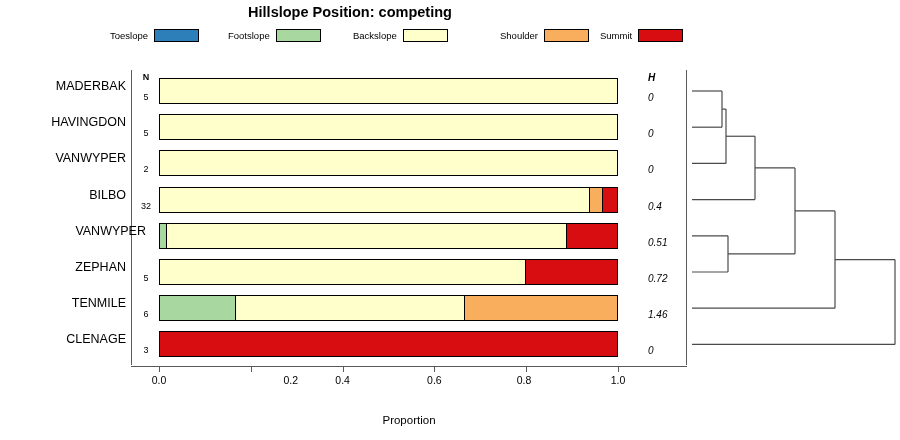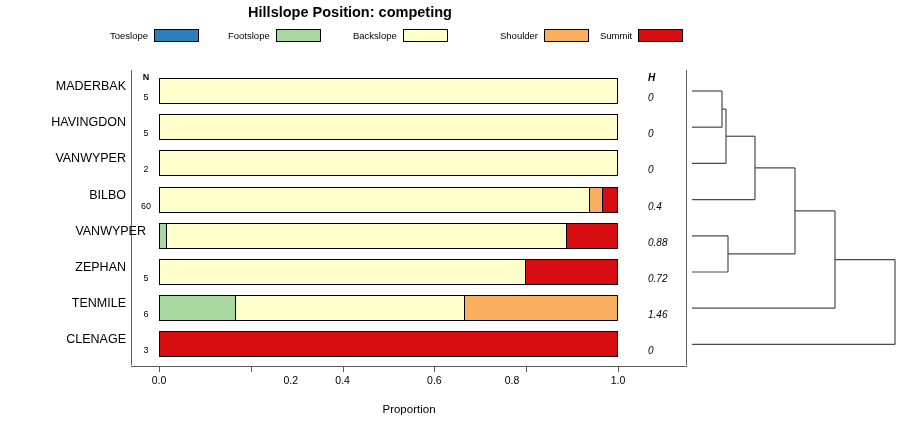--- a/index.html
+++ b/index.html
@@ -35,21 +35,21 @@
   .panel-left  { position:absolute; left:131px; top:70px; width:1px; height:295px; background:#5a5a5a; }
   .panel-right { position:absolute; left:686px; top:70px; width:1px; height:295px; background:#5a5a5a; }
   .axis-line   { position:absolute; left:131px; top:366px; width:556px; height:1px; background:#5a5a5a; }
 
   .tick { position:absolute; top:366px; width:1px; height:6px; background:#5a5a5a; }
   .tick-label {
     position:absolute; top:374px; font-size:10.5px;
     transform:translateX(-50%); white-space:nowrap;
   }
   .axis-title {
-    position:absolute; top:403px; left:131px; width:556px;
+    position:absolute; top:414px; left:131px; width:556px;
     text-align:center; font-size:11.5px;
   }
   .rowname {
     position:absolute; left:0; width:126px; text-align:right;
     font-size:12.5px; white-space:nowrap;
   }
   .nval {
     position:absolute; left:134px; width:24px; text-align:center;
     font-size:9px;
   }
@@ -115,21 +115,21 @@
   <div id="ticks">
       <div class="tick" style="left: 159px;"></div>
       <div class="tick-label" style="left: 159px;">0.0</div>
       <div class="tick" style="left: 250.8px;"></div>
       <div class="tick-label" style="left: 250.8px; margin-left: 40px;">0.2</div>
       <div class="tick" style="left: 342.6px;"></div>
       <div class="tick-label" style="left: 342.6px;">0.4</div>
       <div class="tick" style="left: 434.4px;"></div>
       <div class="tick-label" style="left: 434.4px;">0.6</div>
       <div class="tick" style="left: 526.2px;"></div>
-      <div class="tick-label" style="left: 512px;">0.8</div>
+      <div class="tick-label" style="left: 524px;">0.8</div>
       <div class="tick" style="left: 618px;"></div>
       <div class="tick-label" style="left: 618px;">1.0</div>
     </div>
   <div class="axis-title">Proportion</div>
 
   <div id="rows">
       <div class="rowname" style="top: 79px;">MADERBAK</div>
       <div class="nval" style="top: 92px;">5</div>
       <div class="bar" style="left: 159px; top: 78px; width: 459px;">
         <div class="seg" style="width: 100%; background: rgb(255, 255, 204);"></div>
@@ -141,35 +141,35 @@
         <div class="seg" style="width: 100%; background: rgb(255, 255, 204);"></div>
       </div>
       <div class="hval" style="top: 128.2px;">0</div>
       <div class="rowname" style="top: 151.4px;">VANWYPER</div>
       <div class="nval" style="top: 164.4px;">2</div>
       <div class="bar" style="left: 159px; top: 150.4px; width: 459px;">
         <div class="seg" style="width: 100%; background: rgb(255, 255, 204);"></div>
       </div>
       <div class="hval" style="top: 164.4px;">0</div>
       <div class="rowname" style="top: 187.6px;">BILBO</div>
-      <div class="nval" style="top: 200.6px;">60</div>
+      <div class="nval" style="top: 200.6px;">32</div>
       <div class="bar" style="left: 159px; top: 186.6px; width: 459px;">
         <div class="seg" style="width: 94%; background: rgb(255, 255, 204);"></div>
         <div class="seg" style="width: 3%; background: rgb(249, 174, 94);"></div>
         <div class="seg" style="width: 3%; background: rgb(216, 13, 18);"></div>
       </div>
       <div class="hval" style="top: 200.6px;">0.4</div>
       <div class="rowname" style="top: 223.8px; margin-left: 20px;">VANWYPER</div>
       <div class="nval" style="top: 232px; margin-left: 46px;">69</div>
       <div class="bar" style="left: 159px; top: 222.8px; width: 459px;">
         <div class="seg" style="width: 1.5%; background: rgb(168, 216, 160);"></div>
         <div class="seg" style="width: 87.5%; background: rgb(255, 255, 204);"></div>
         <div class="seg" style="width: 11%; background: rgb(216, 13, 18);"></div>
       </div>
-      <div class="hval" style="top: 236.8px;">0.88</div>
+      <div class="hval" style="top: 236.8px;">0.51</div>
       <div class="rowname" style="top: 260px;">ZEPHAN</div>
       <div class="nval" style="top: 273px;">5</div>
       <div class="bar" style="left: 159px; top: 259px; width: 459px;">
         <div class="seg" style="width: 80%; background: rgb(255, 255, 204);"></div>
         <div class="seg" style="width: 20%; background: rgb(216, 13, 18);"></div>
       </div>
       <div class="hval" style="top: 273px;">0.72</div>
       <div class="rowname" style="top: 296.2px;">TENMILE</div>
       <div class="nval" style="top: 309.2px;">6</div>
       <div class="bar" style="left: 159px; top: 295.2px; width: 459px;">

